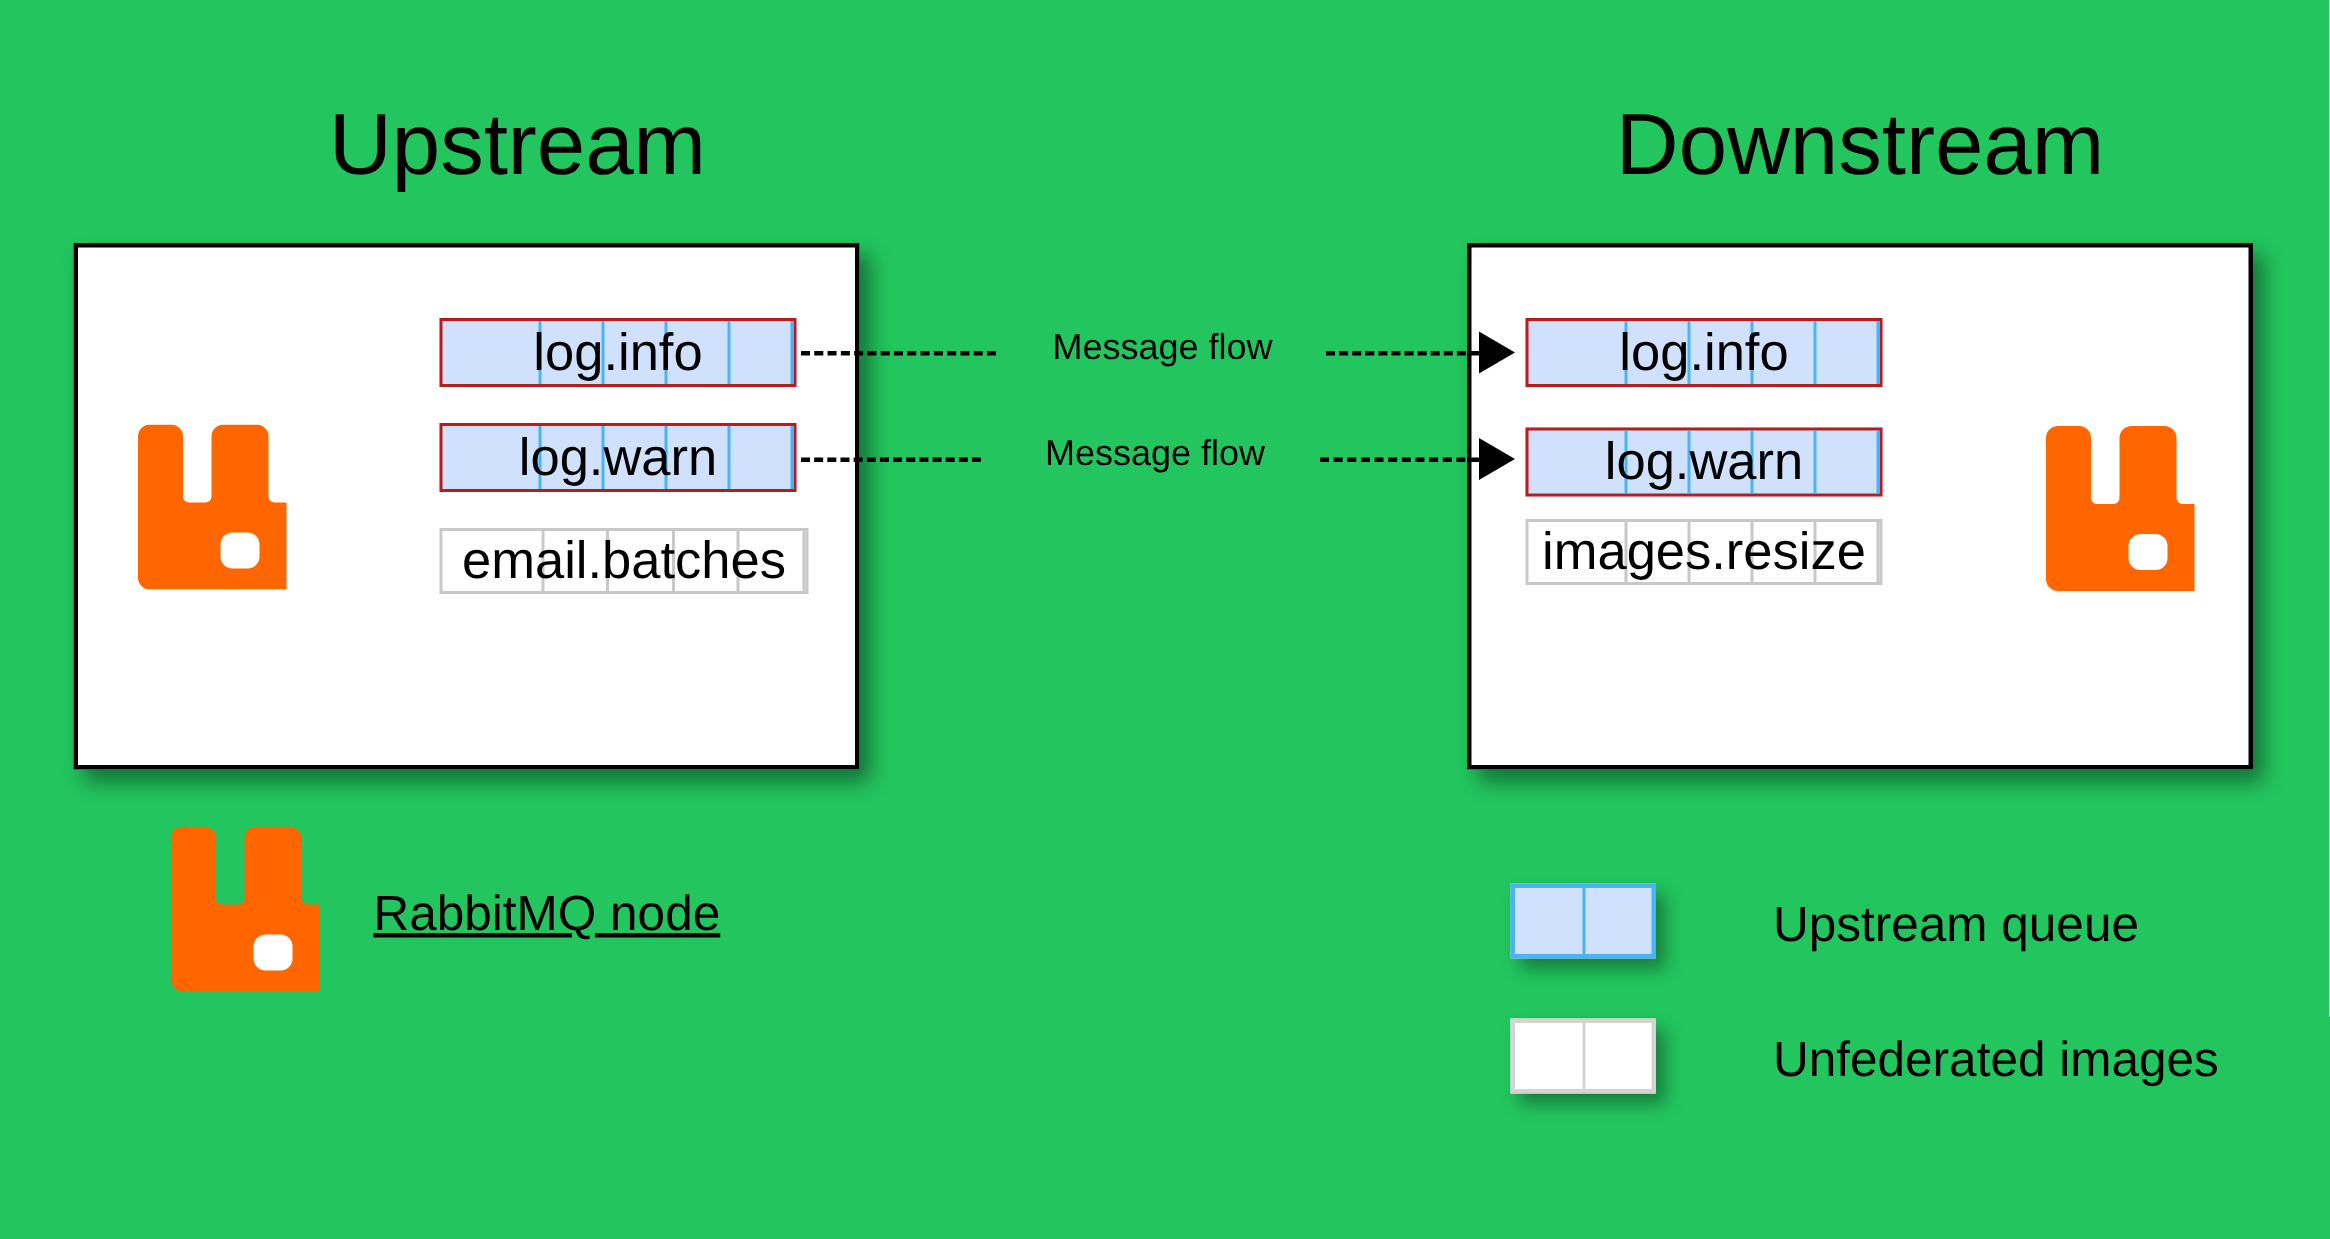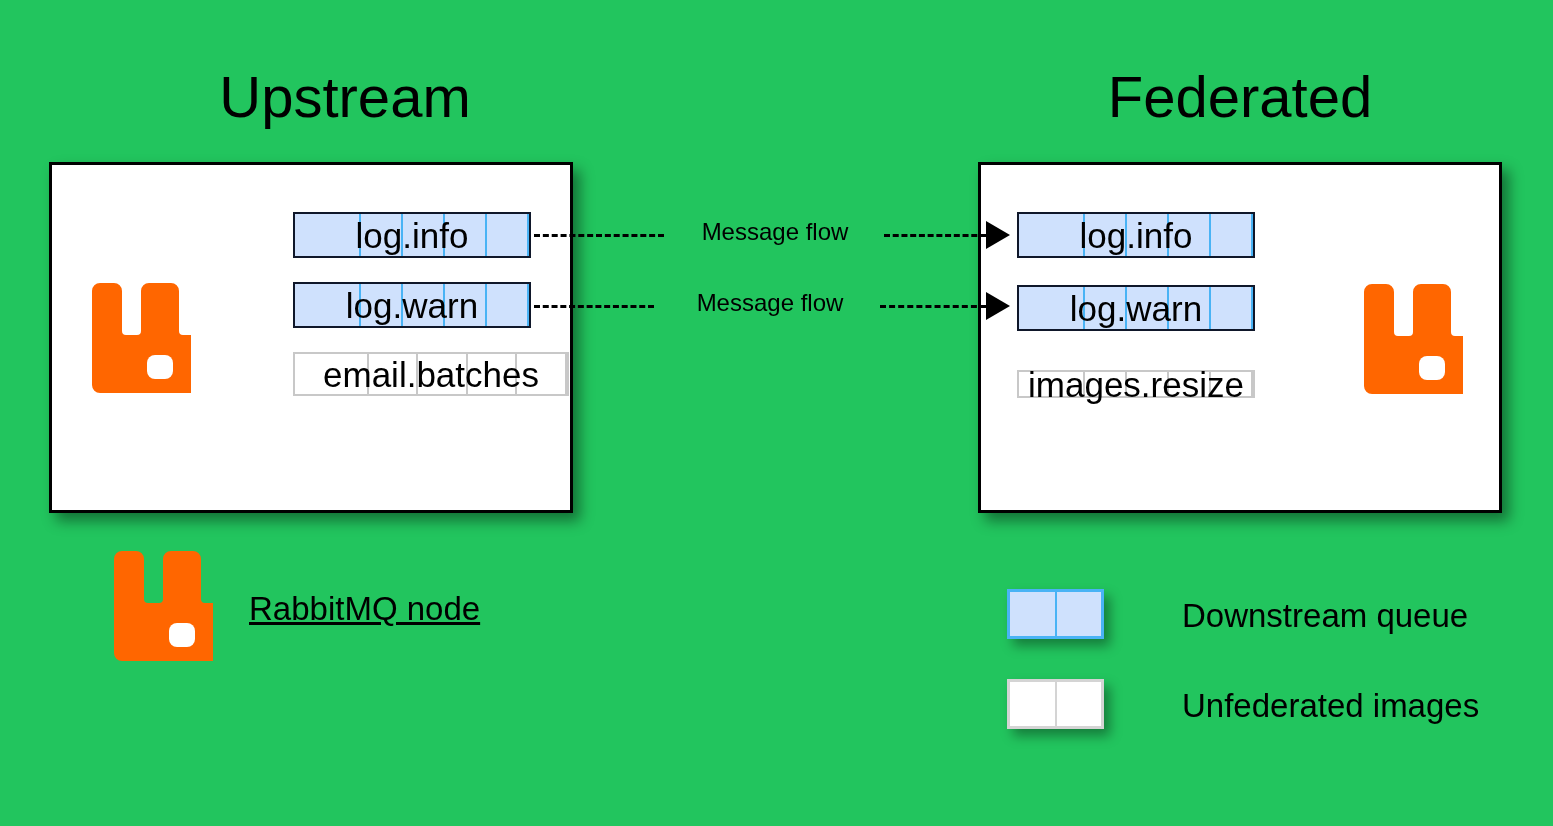--- a/index.html
+++ b/index.html
@@ -48,21 +48,21 @@
   .rabbit-logo { position: absolute; display: block; }
   #logo-upstream-node   { left: 84px;  top: 283px; width: 107px; height: 110px; }
   #logo-downstream-node { left: 1356px; top: 284px; width: 107px; height: 110px; }
   #logo-legend          { left: 106px; top: 551px; width: 107px; height: 110px; }
 
   
   .queue {
     position: absolute;
     display: flex;
     box-sizing: border-box;
-    border: 2px solid #0f172a;
+    border: 2px solid #b91c1c;
     background: #cfe1fd;
     padding-left: 24px;
   }
   .queue .cell {
     flex: 1 1 0;
     border-right: 2px solid #49b3f5;
     box-sizing: border-box;
   }
   .queue .cell:last-child { border-right: none; }
   .queue.unfederated {
@@ -81,26 +81,26 @@
     font-size: 35px;
     line-height: 1;
     color: #000000;
     white-space: nowrap;
     pointer-events: none;
   }
 
   
   #q-up-loginfo  { left: 293px; top: 212px; width: 238px; height: 46px; }
   #q-up-logwarn  { left: 293px; top: 282px; width: 238px; height: 46px; }
-  #q-up-email    { left: 293px; top: 352px; width: 276px; height: 44px; }
+  #q-up-email    { left: 293px; top: 352px; width: 246px; height: 44px; }
 
   
   #q-down-loginfo { left: 1017px; top: 212px; width: 238px; height: 46px; }
   #q-down-logwarn { left: 1017px; top: 285px; width: 238px; height: 46px; }
-  #q-down-images  { left: 1017px; top: 370px; width: 238px; height: 28px; }
+  #q-down-images  { left: 1017px; top: 346px; width: 238px; height: 44px; }
 
   
   .flow-line {
     position: absolute;
     height: 0;
     border-top: 3px dashed #000000;
   }
   #flow-line-1-left  { left: 534px; top: 234px; width: 130px; }
   #flow-line-1-right { left: 884px; top: 234px; width: 102px; }
   #flow-line-2-left  { left: 534px; top: 305px; width: 120px; }
@@ -163,21 +163,21 @@
   #legend-text-federated   { left: 1182px; top: 599px; }
   #legend-text-unfederated { left: 1182px; top: 689px; }
 </style>
 </head>
 <body>
 
 <div id="canvas">
 
   <div class="panel-title" id="title-upstream">Upstream</div>
 
-  <div class="panel-title" id="title-downstream">Federated</div>
+  <div class="panel-title" id="title-downstream">Downstream</div>
 
   <div class="node-panel" id="panel-upstream"></div>
 
   <div class="node-panel" id="panel-downstream"></div>
 
   <svg class="rabbit-logo" id="logo-upstream-node" viewBox="0 0 107 110">
     <path fill="#FF6600" d="M8,0 h22 a8,8 0 0 1 8,8 v40 a4,4 0 0 0 4,4 h11 a4,4 0 0 0 4,-4 v-40 a8,8 0 0 1 8,-8 h22 a8,8 0 0 1 8,8 v40 a4,4 0 0 0 4,4 h8 a8,8 0 0 1 8,8 v42 a8,8 0 0 1 -8,8 h-91 a8,8 0 0 1 -8,-8 v-94 a8,8 0 0 1 8,-8 z"></path>
     <rect fill="#FFFFFF" x="63" y="72" width="26" height="24" rx="8"></rect>
   </svg>
 
@@ -253,21 +253,21 @@
   <svg class="rabbit-logo" id="logo-legend" viewBox="0 0 107 110">
     <path fill="#FF6600" d="M8,0 h22 a8,8 0 0 1 8,8 v40 a4,4 0 0 0 4,4 h11 a4,4 0 0 0 4,-4 v-40 a8,8 0 0 1 8,-8 h22 a8,8 0 0 1 8,8 v40 a4,4 0 0 0 4,4 h8 a8,8 0 0 1 8,8 v42 a8,8 0 0 1 -8,8 h-91 a8,8 0 0 1 -8,-8 v-94 a8,8 0 0 1 8,-8 z"></path>
     <rect fill="#FFFFFF" x="63" y="72" width="26" height="24" rx="8"></rect>
   </svg>
   <div class="legend-text" id="legend-text-node">RabbitMQ node</div>
 
   <div class="legend-swatch" id="swatch-federated">
     <div class="cell"></div>
     <div class="cell"></div>
   </div>
-  <div class="legend-text" id="legend-text-federated">Downstream queue</div>
+  <div class="legend-text" id="legend-text-federated">Upstream queue</div>
 
   <div class="legend-swatch unfederated" id="swatch-unfederated">
     <div class="cell"></div>
     <div class="cell"></div>
   </div>
   <div class="legend-text" id="legend-text-unfederated">Unfederated images</div>
 
 </div>
 
 </body></html>

